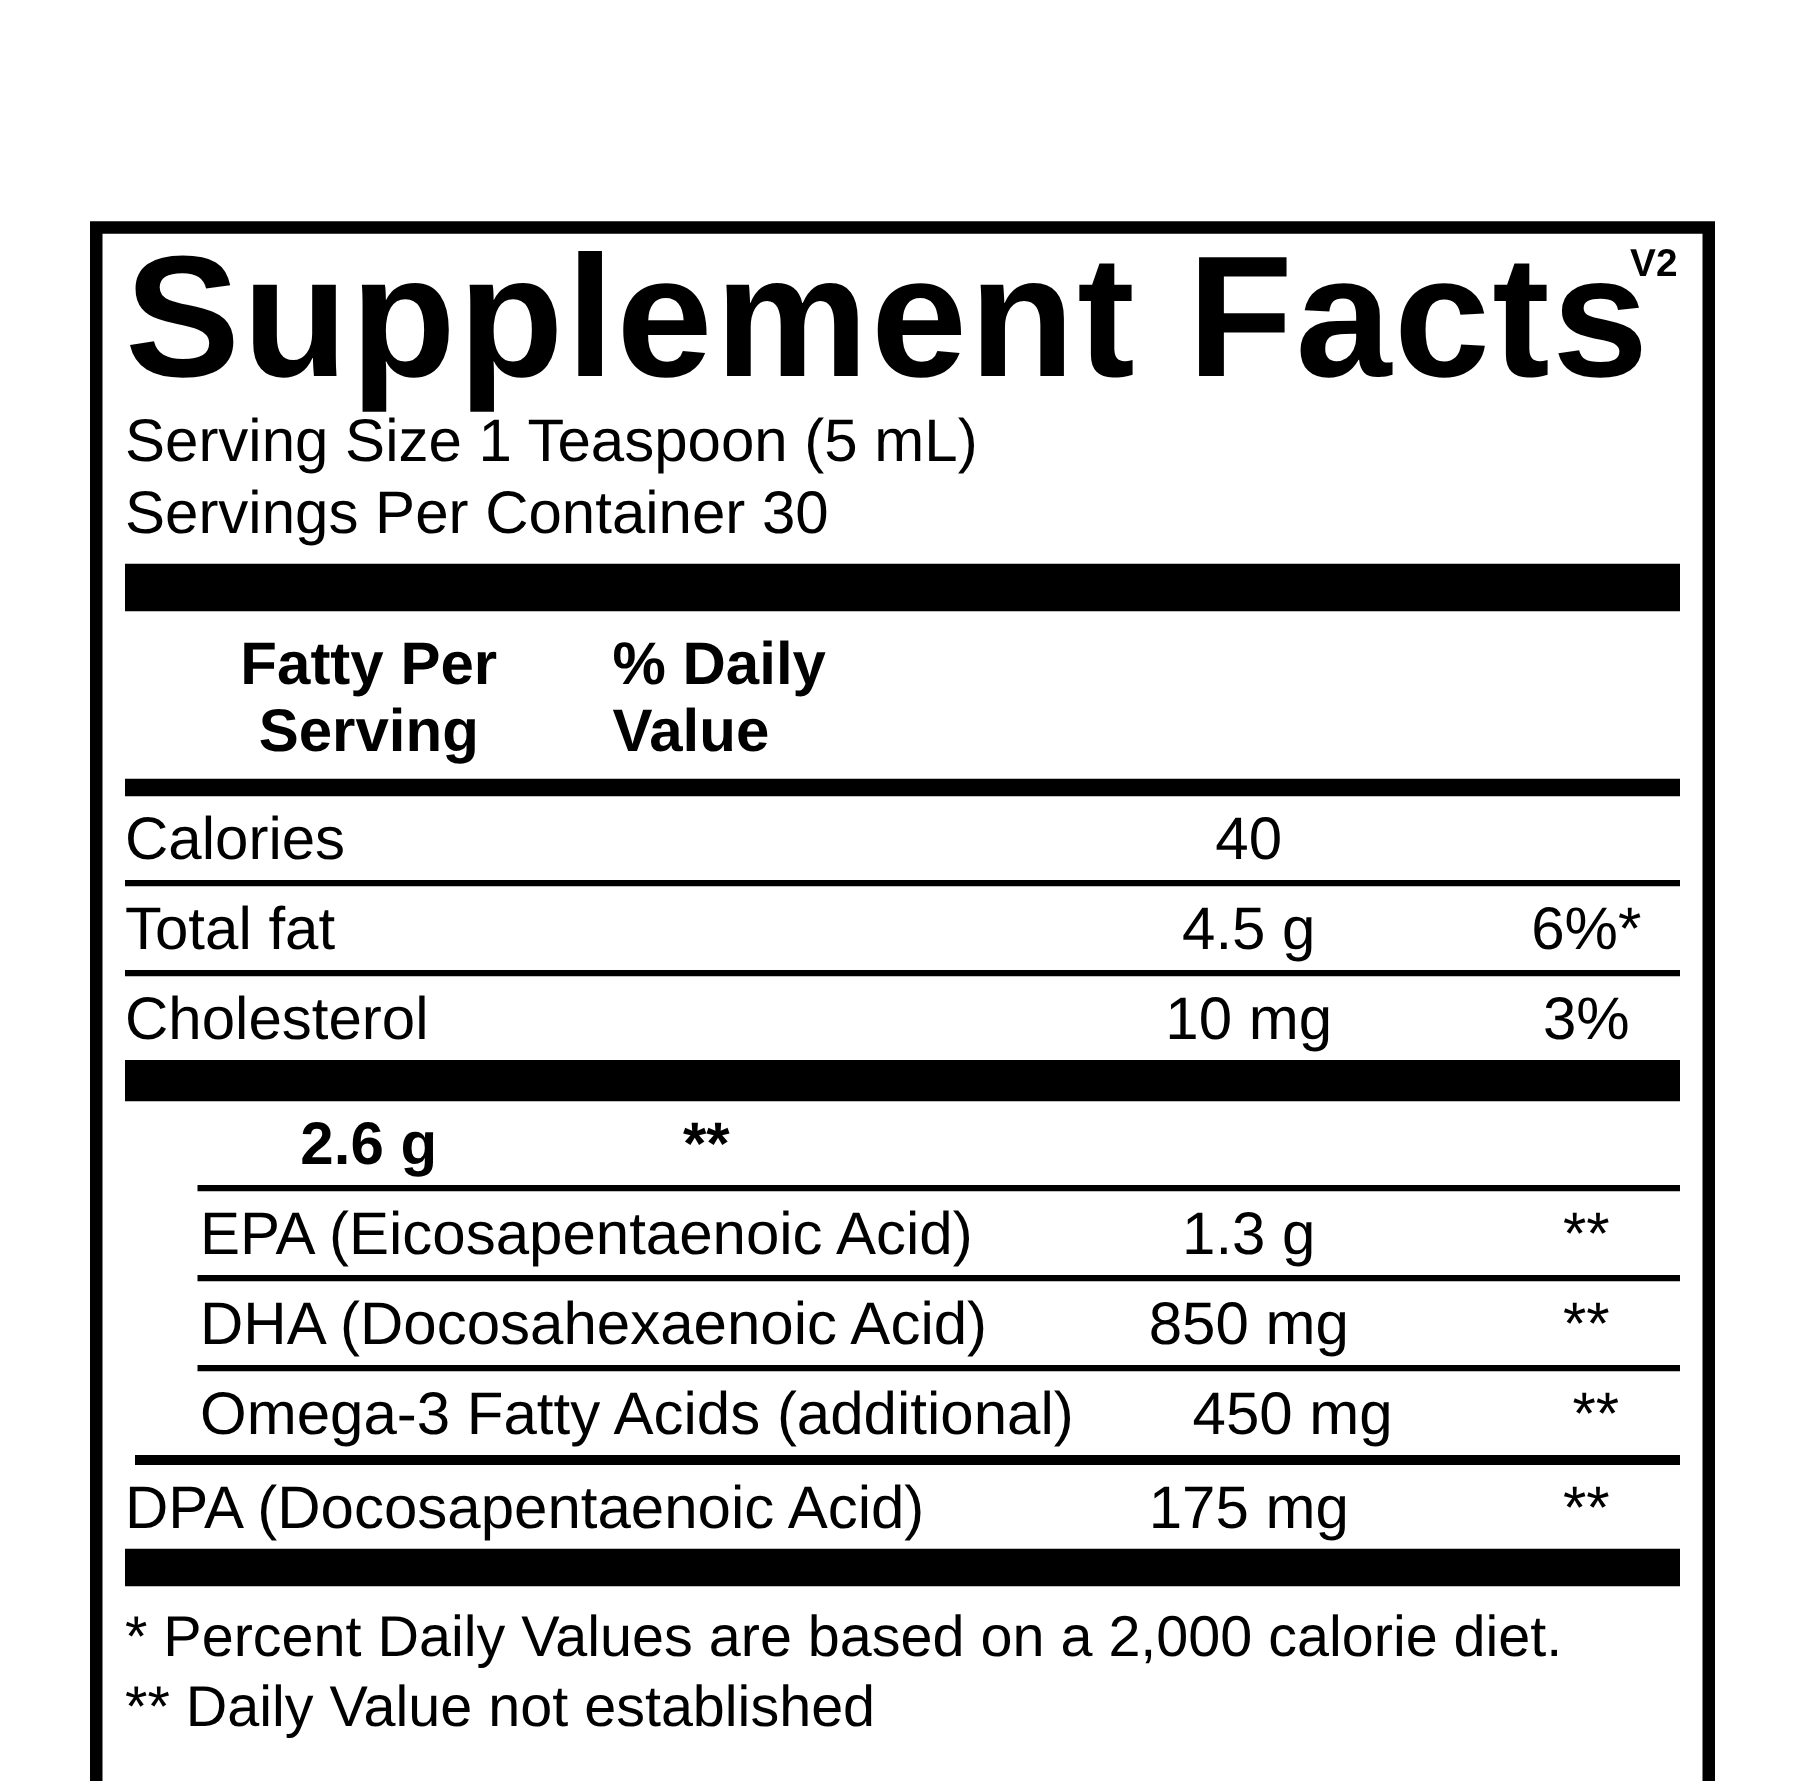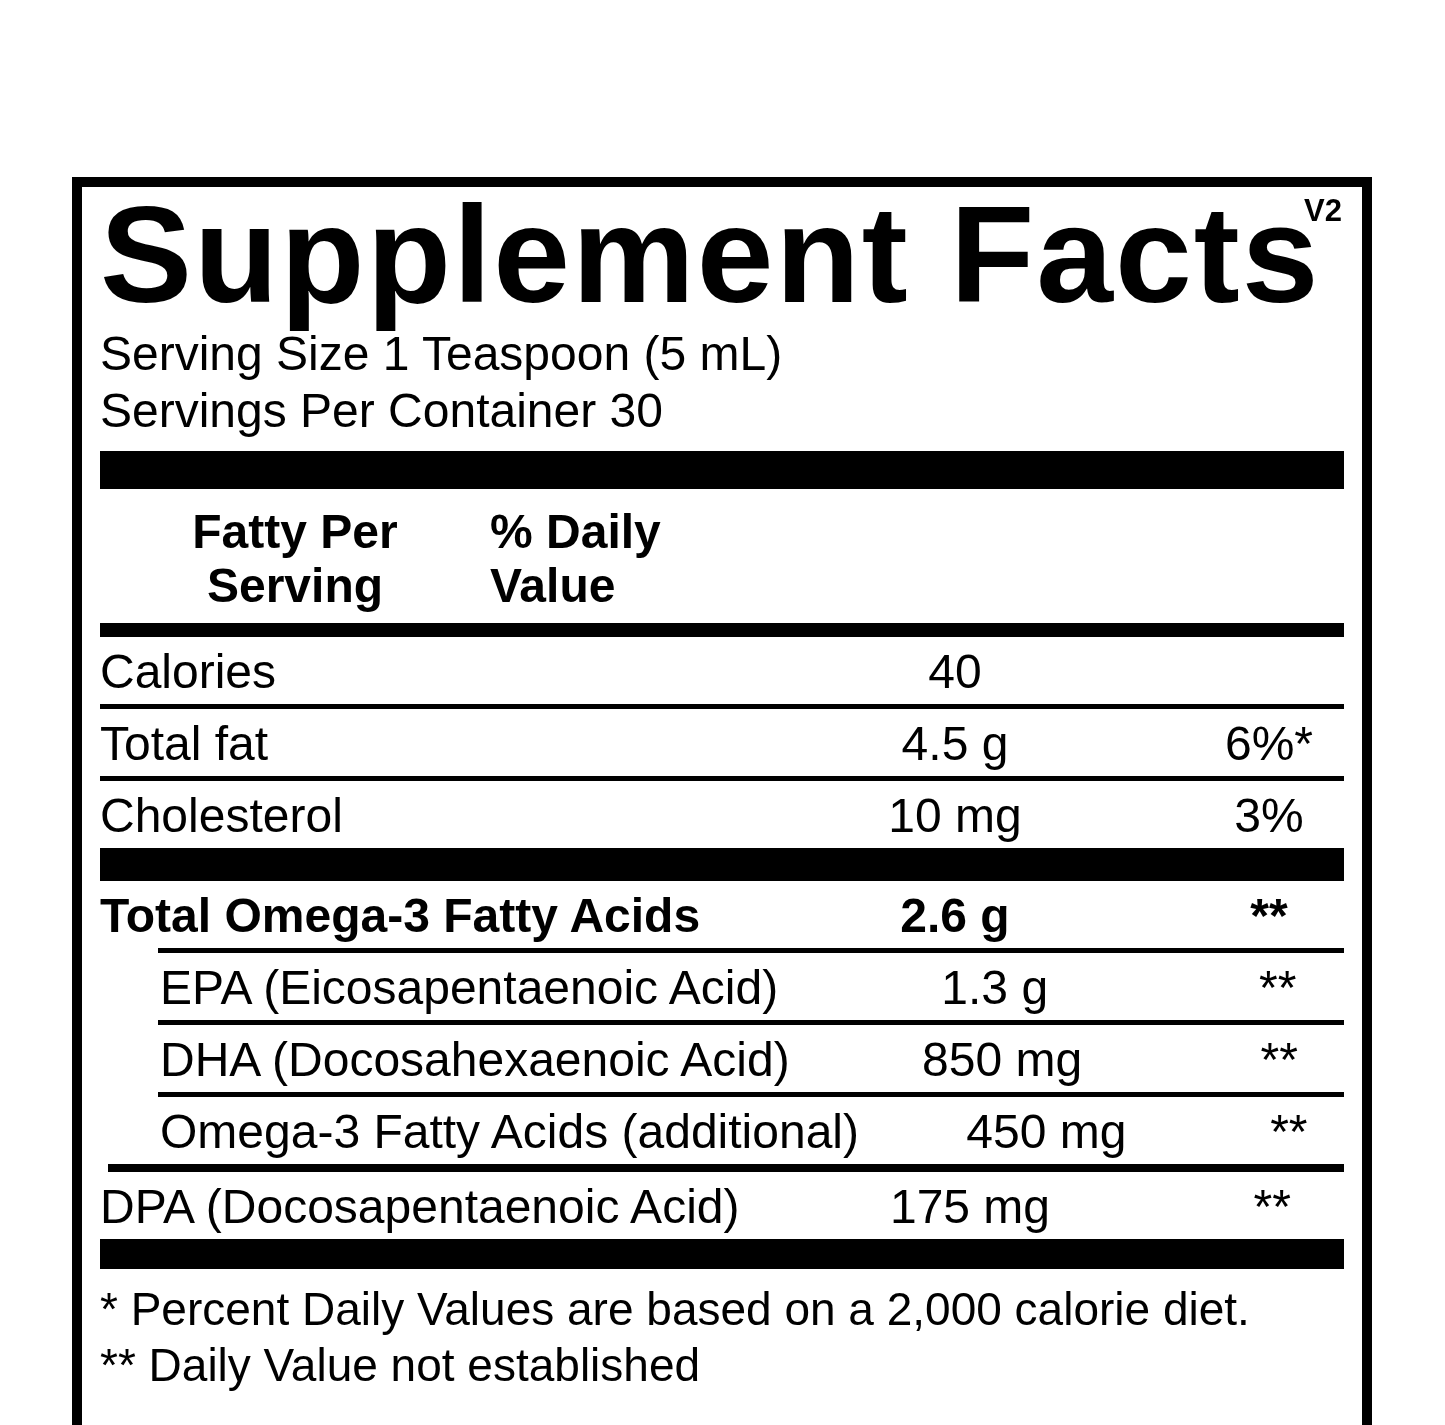--- a/index.html
+++ b/index.html
@@ -88,21 +88,20 @@
     font-size: 48px;
     line-height: 54px;
     white-space: nowrap;
   }
   .nutrient-row {
     display: flex;
     align-items: center;
     padding: 7px 0 5px 0;
     font-size: 48px;
     line-height: 55px;
-    gap: 44px;
   }
   .nutrient-row .cell-name {
     flex: 1;
     white-space: nowrap;
     overflow: visible;
   }
   .nutrient-row .cell-amount {
     width: 390px;
     text-align: center;
     white-space: nowrap;
@@ -169,21 +168,20 @@
 
     <div class="nutrient-row">
       <div class="cell-name">Cholesterol</div>
       <div class="cell-amount">10 mg</div>
       <div class="cell-dv">3%</div>
     </div>
 
     <div class="bar thick-mid"></div>
 
     <div class="nutrient-row bold">
-      <div class="cell-name">Total Omega-3 Fatty Acids</div>
       <div class="cell-amount">2.6 g</div>
       <div class="cell-dv">**</div>
     </div>
     <div class="sep indent"></div>
 
     <div class="nutrient-row indent">
       <div class="cell-name">EPA (Eicosapentaenoic Acid)</div>
       <div class="cell-amount">1.3 g</div>
       <div class="cell-dv">**</div>
     </div>

